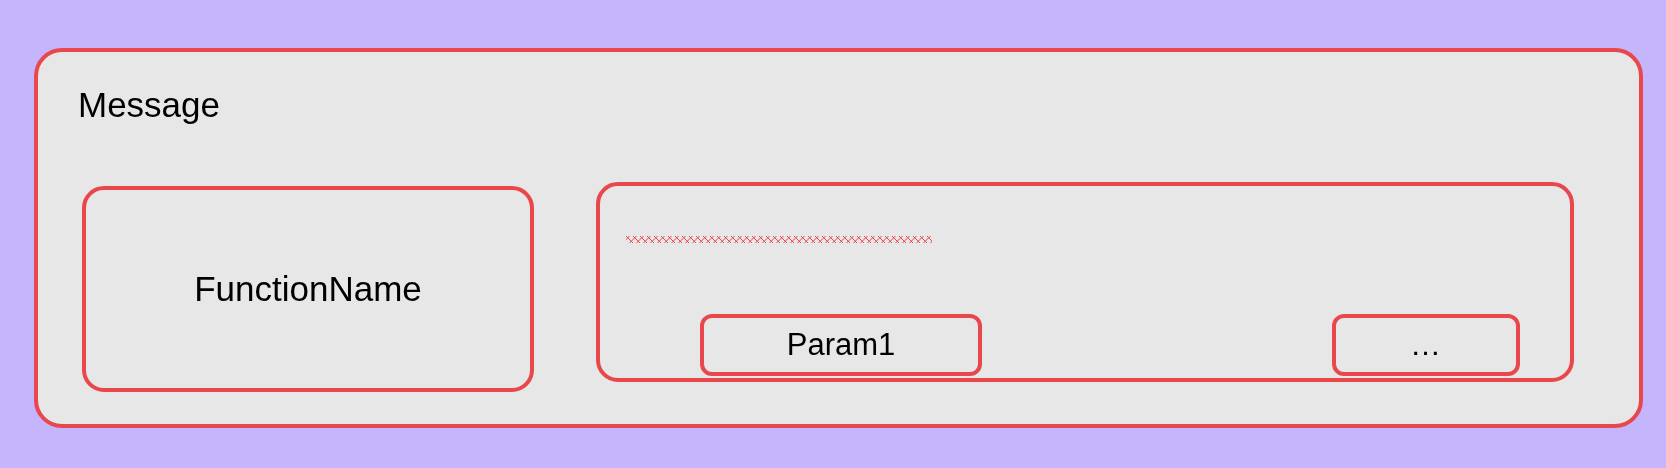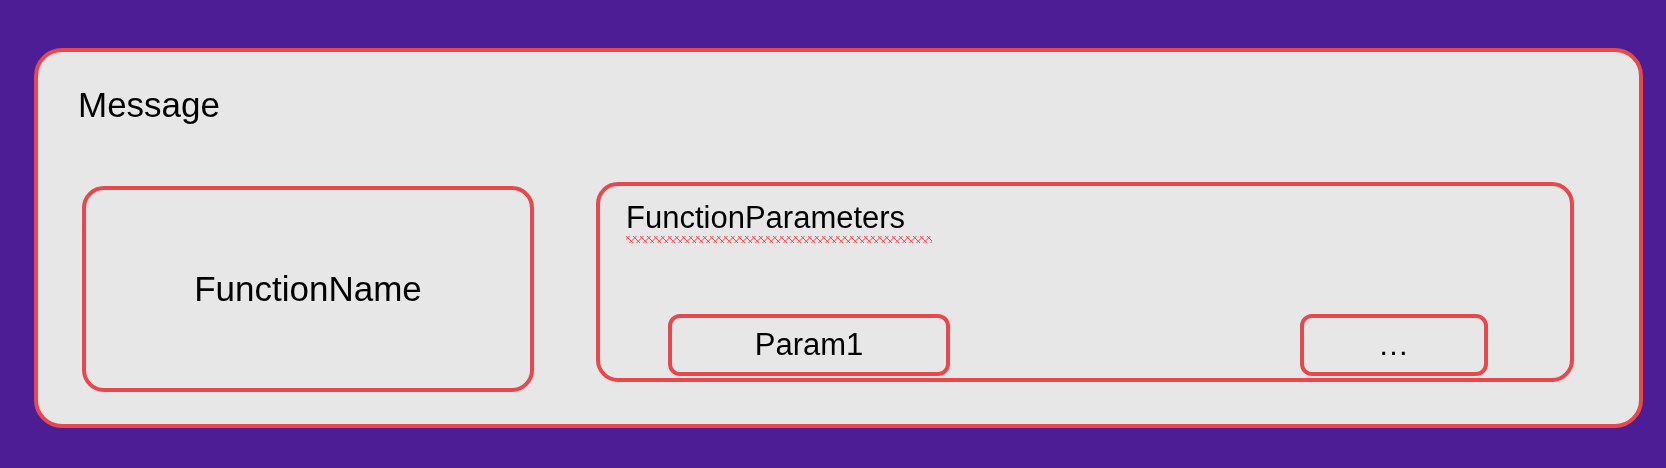--- a/index.html
+++ b/index.html
@@ -12,21 +12,21 @@
     font-family: "Liberation Sans", sans-serif;
     width: 1666px;
     height: 468px;
     overflow: hidden;
   }
 
   .canvas {
     position: relative;
     width: 1666px;
     height: 468px;
-    background: #4c1d95;
+    background: #c4b5fd;
   }
 
   
   .message-box {
     position: absolute;
     left: 34px;
     top: 48px;
     width: 1609px;
     height: 380px;
     box-sizing: border-box;
@@ -120,20 +120,21 @@
     position: absolute;
     top: 128px;
     height: 62px;
     box-sizing: border-box;
     background: #e7e7e7;
     border: 4px solid #e8474b;
     border-radius: 12px;
     display: flex;
     align-items: center;
     justify-content: center;
+    margin-left: 32px;
   }
 
   .param-box.p0 { left: 68px;  width: 282px; }
   .param-box.p1 { left: 384px; width: 286px; }
   .param-box.p2 { left: 700px; width: 188px; }
 
   .param-label {
     font-size: 31px;
     line-height: 36px;
     color: #000000;
@@ -153,21 +154,20 @@
   <div class="message-box">
 
     <div class="message-label">Message</div>
 
     <div class="function-name-box">
       <div class="function-name-label">FunctionName</div>
     </div>
 
     <div class="function-params-box">
 
-      <div class="function-params-label">FunctionParameters</div>
 
       <div class="squiggle"></div>
 
       <div class="params-row">
 
         <div class="param-box p0">
           <div class="param-label">Param1</div>
         </div>
 
 

